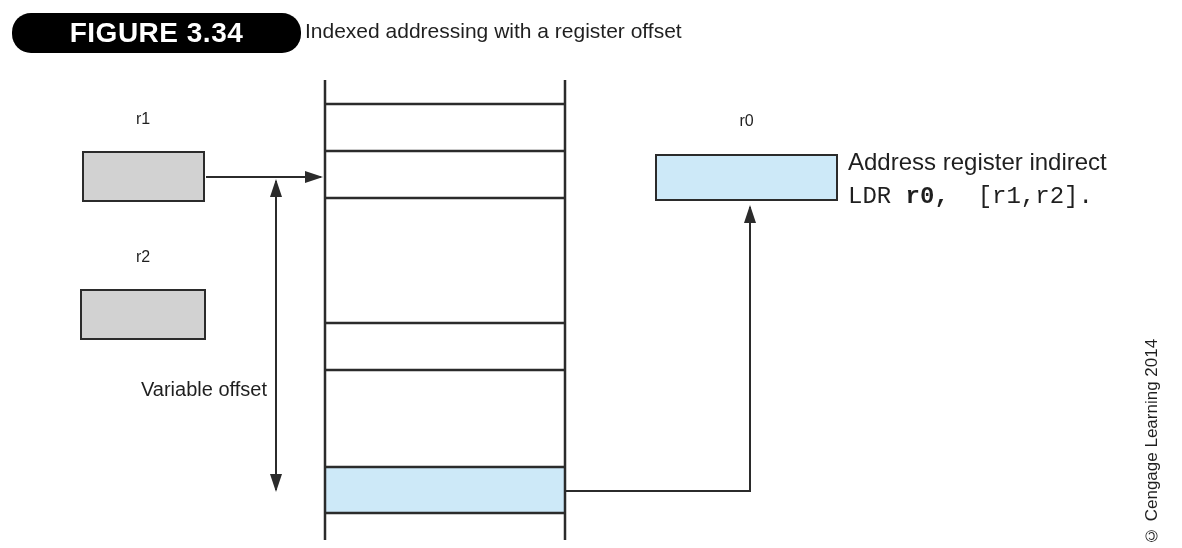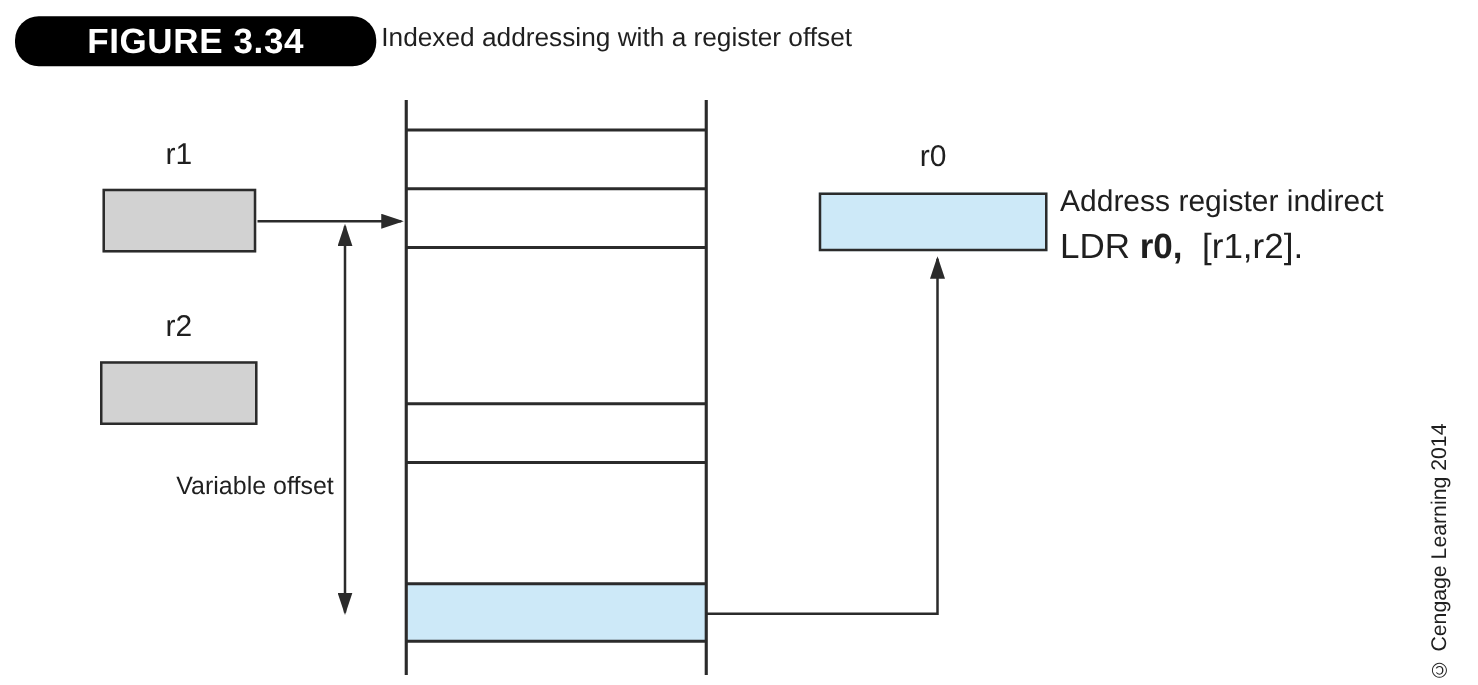--- a/index.html
+++ b/index.html
@@ -43,21 +43,21 @@
     color: var(--text);
     margin-left: 25px;
   }
   .diagram-svg {
     position: absolute;
     left: 0; top: 0;
     width: 1182px; height: 548px;
   }
   .reg-label {
     position: absolute;
-    font-size: 24px;
+    font-size: 16px;
     text-align: center;
     color: var(--text);
   }
   .reg-label.r1l { left: 82px;  top: 110px; width: 122px; }
   .reg-label.r2l { left: 80px;  top: 248px; width: 126px; }
   .reg-label.r0l { left: 655px; top: 112px; width: 183px; }
   .reg-box {
     position: absolute;
     border: 2.5px solid var(--line);
   }
@@ -75,22 +75,22 @@
   }
   .annotation {
     position: absolute;
     left: 848px; top: 146px;
     font-size: 24px;
     line-height: 31px;
     color: var(--text);
     white-space: nowrap;
   }
   .annotation .code {
-    font-family: Liberation Sans, sans-serif;
-    font-size: 28px;
+    font-family: Liberation Mono, monospace;
+    font-size: 24px;
     margin-top: 4px;
     white-space: pre;
   }
   .annotation .code b { font-weight: bold; }
   .copyright {
     position: absolute;
     left: 1142px; top: 345px;
     height: 200px;
     writing-mode: vertical-rl;
     transform: rotate(180deg);

